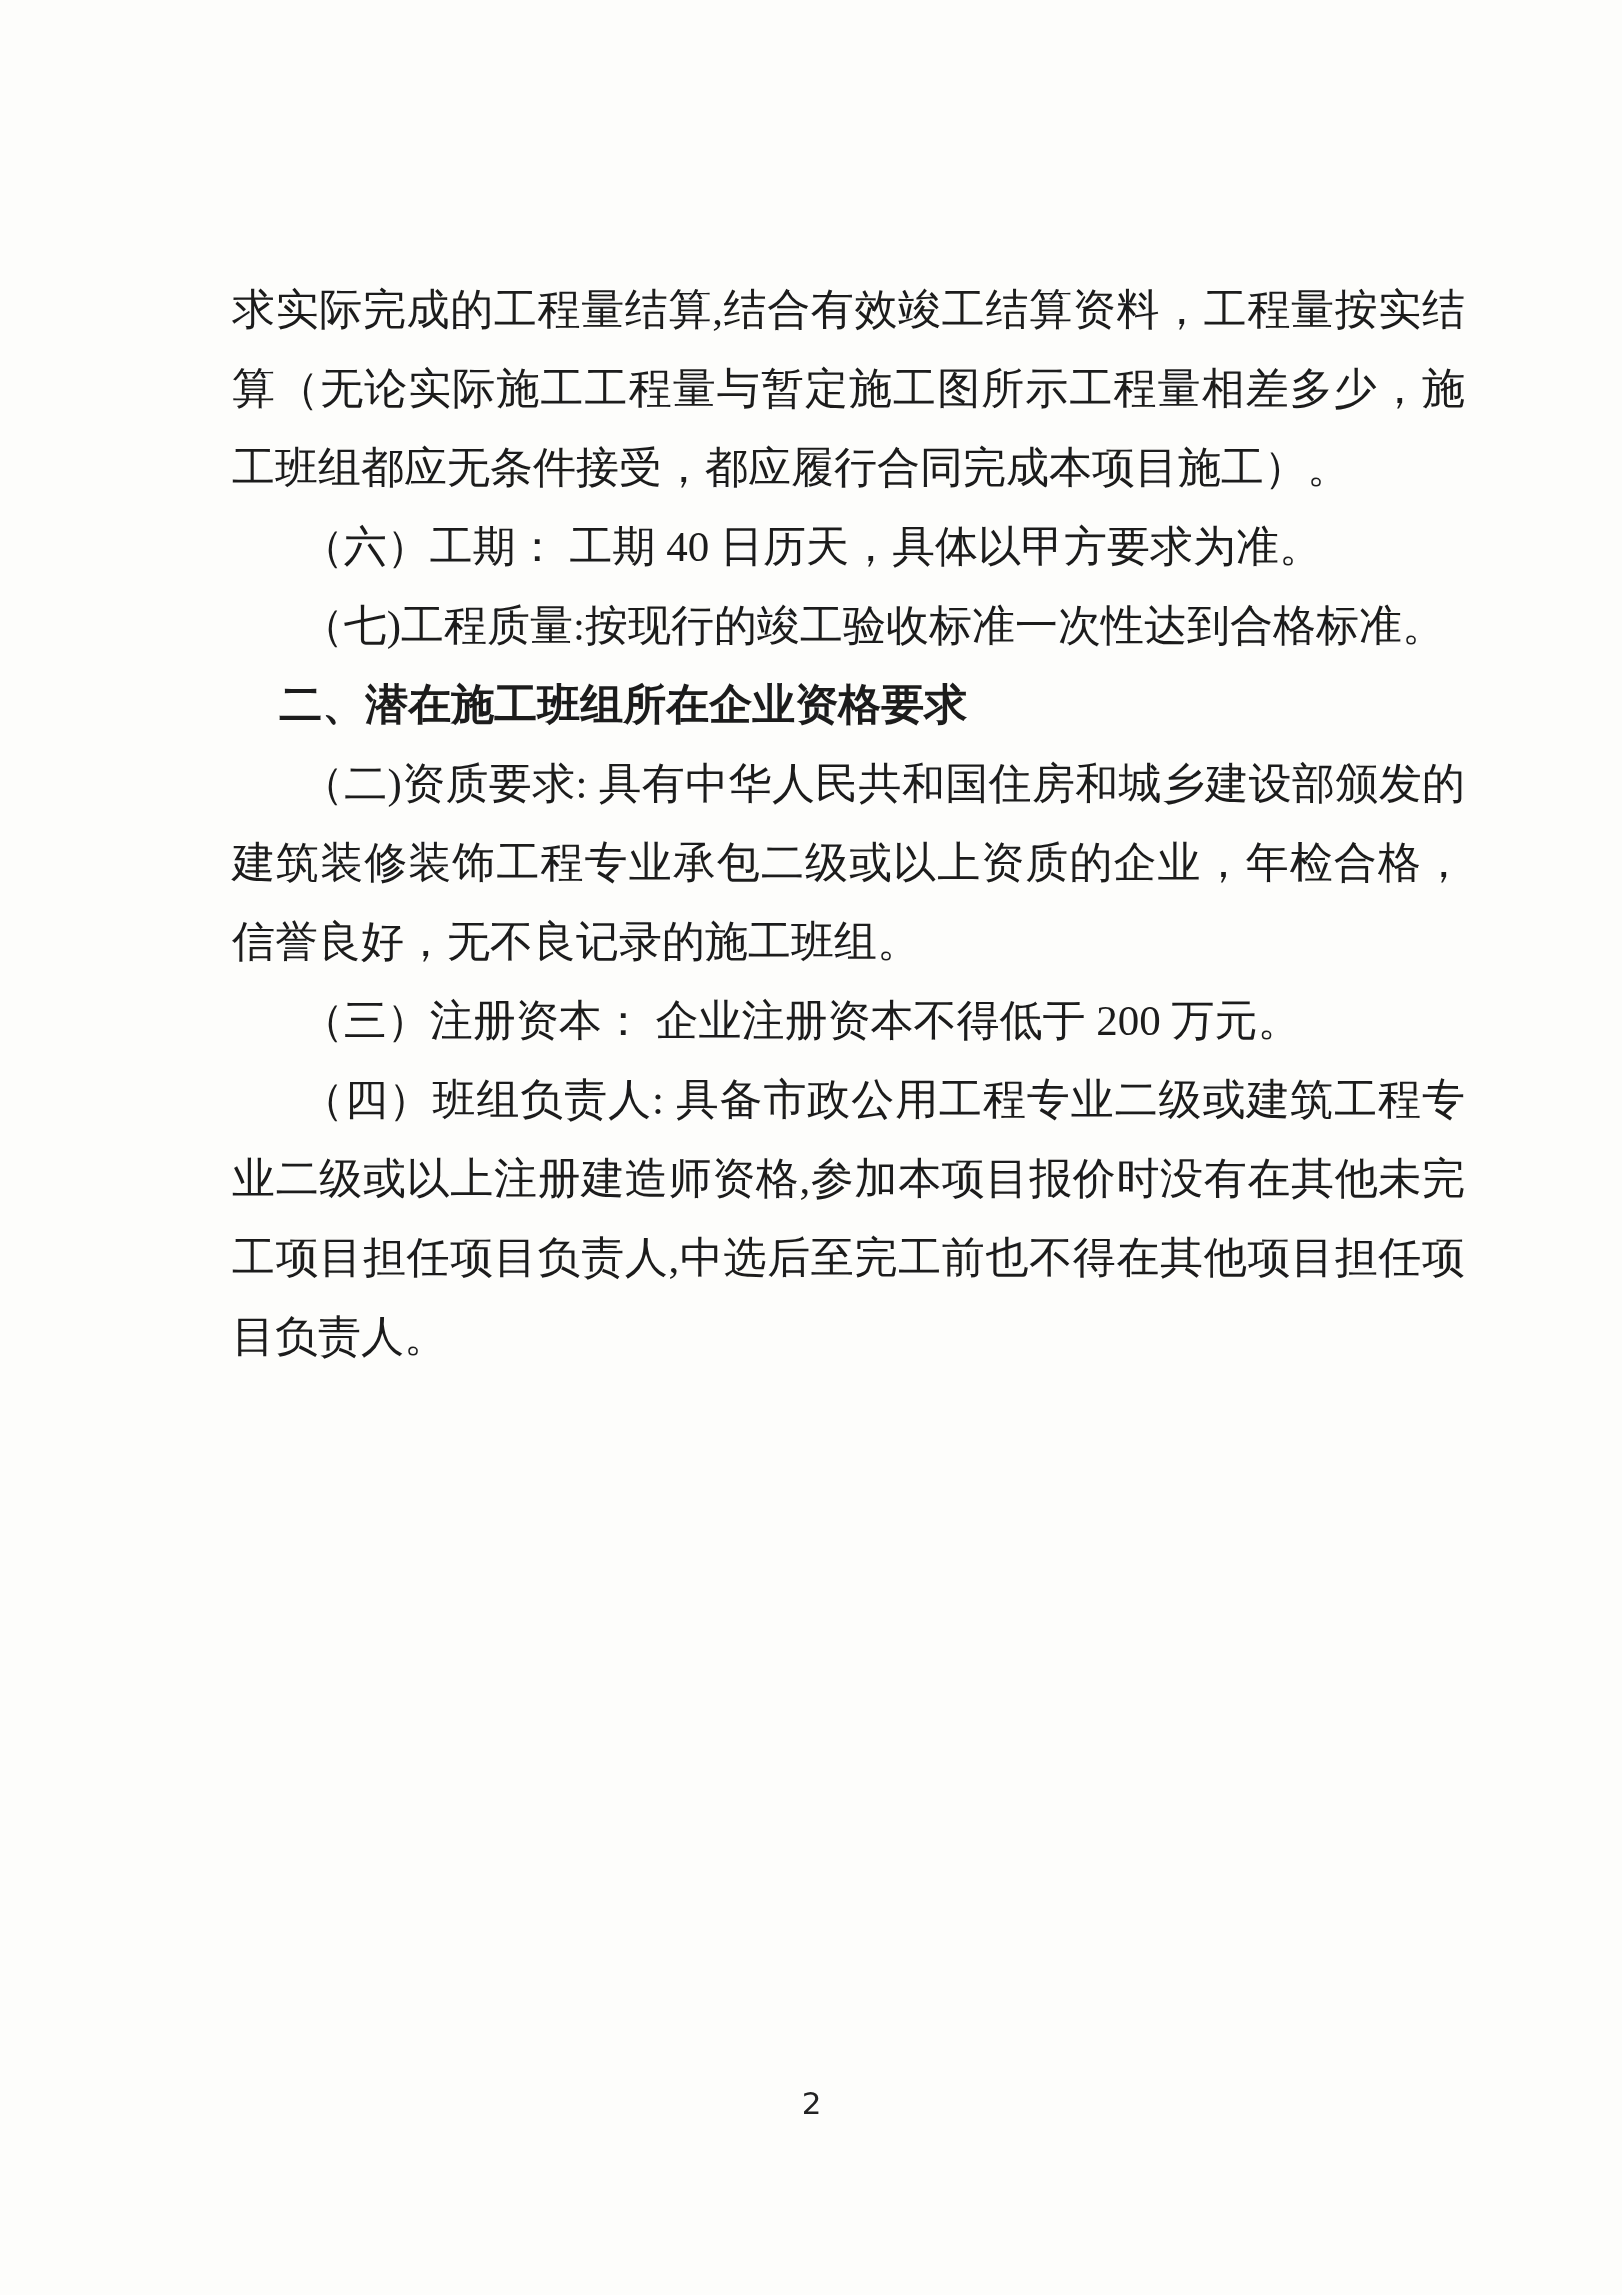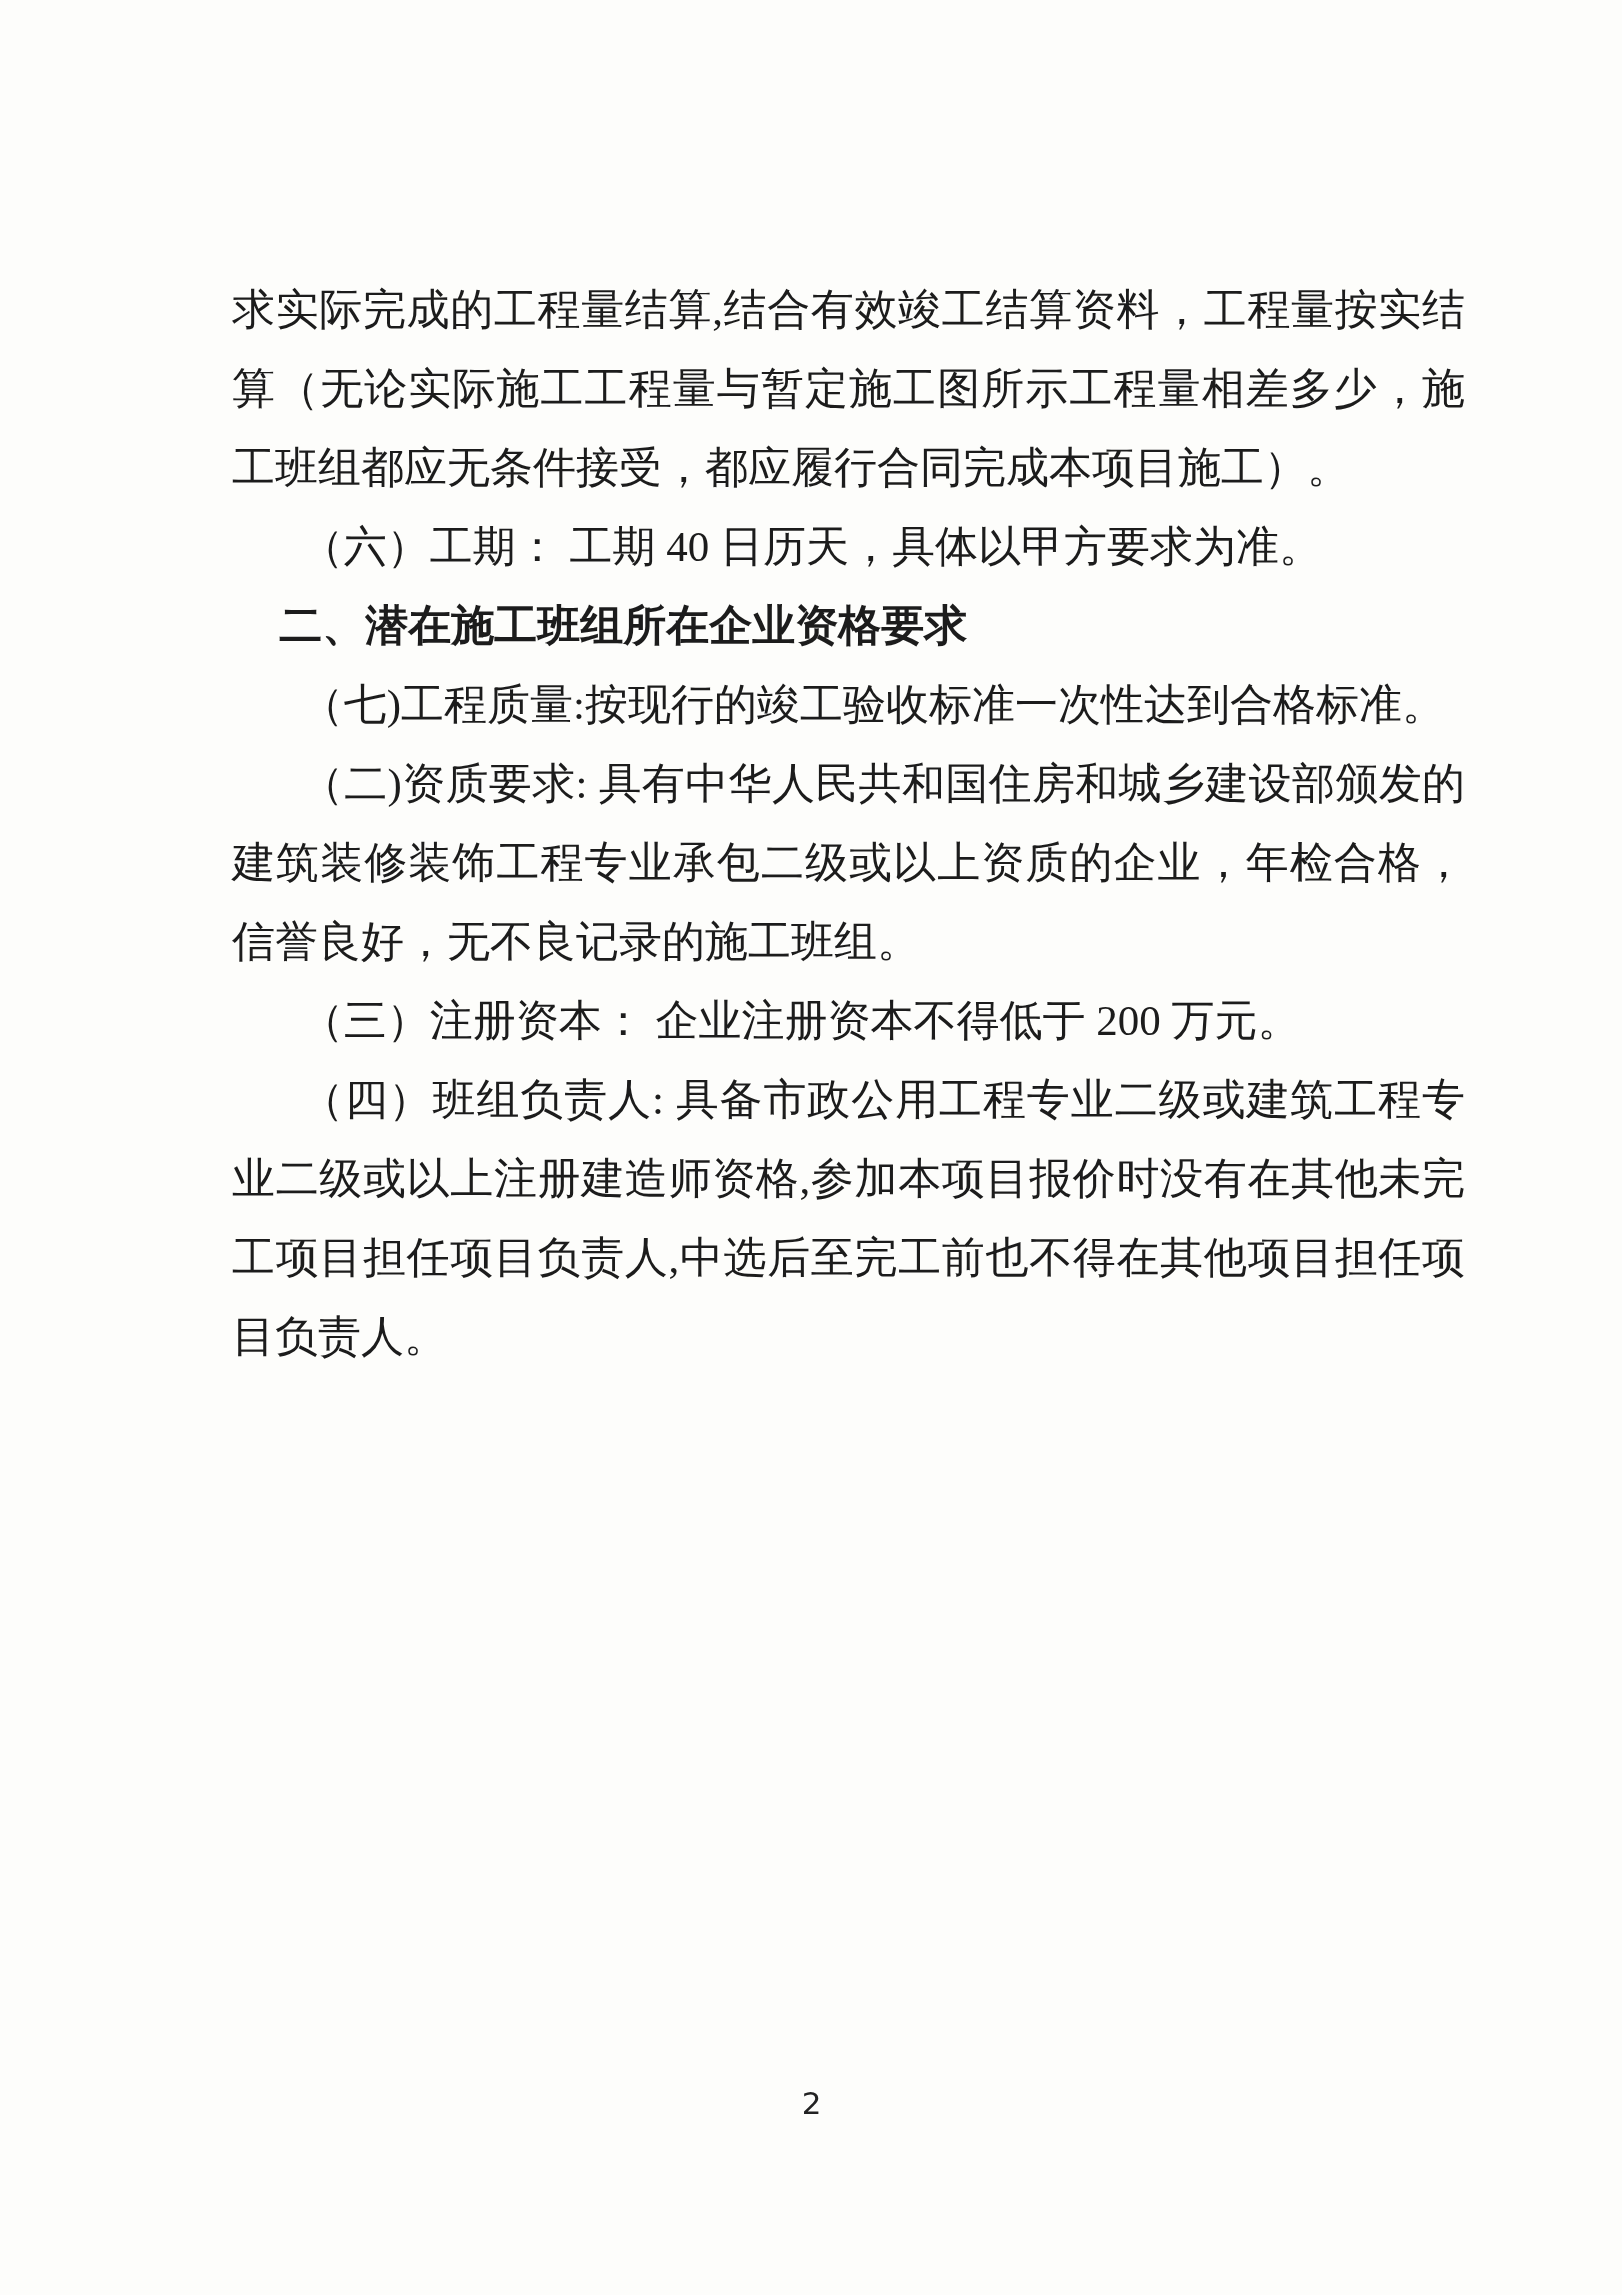--- a/index.html
+++ b/index.html
@@ -51,22 +51,22 @@
     color: #222;
   }
 </style>
 </head>
 <body>
 
 <div class="page">
   <div class="content">
     <p class="para no-indent">求实际完成的工程量结算,结合有效竣工结算资料，工程量按实结算（无论实际施工工程量与暂定施工图所示工程量相差多少，施工班组都应无条件接受，都应履行合同完成本项目施工）。</p>
     <p class="para indent">（六）工期： 工期 40 日历天，具体以甲方要求为准。</p>
+    <p class="para indent">（七)工程质量:按现行的竣工验收标准一次性达到合格标准。</p>
     <p class="para heading">二、潜在施工班组所在企业资格要求</p>
-    <p class="para indent">（七)工程质量:按现行的竣工验收标准一次性达到合格标准。</p>
     <p class="para indent">（二)资质要求: 具有中华人民共和国住房和城乡建设部颁发的建筑装修装饰工程专业承包二级或以上资质的企业，年检合格，信誉良好，无不良记录的施工班组。</p>
     <p class="para indent">（三）注册资本： 企业注册资本不得低于 200 万元。</p>
     <p class="para indent">（四）班组负责人: 具备市政公用工程专业二级或建筑工程专业二级或以上注册建造师资格,参加本项目报价时没有在其他未完工项目担任项目负责人,中选后至完工前也不得在其他项目担任项目负责人。</p>
   </div>
 
   <div class="page-number">2</div>
 </div>
 
 
 </body></html>

